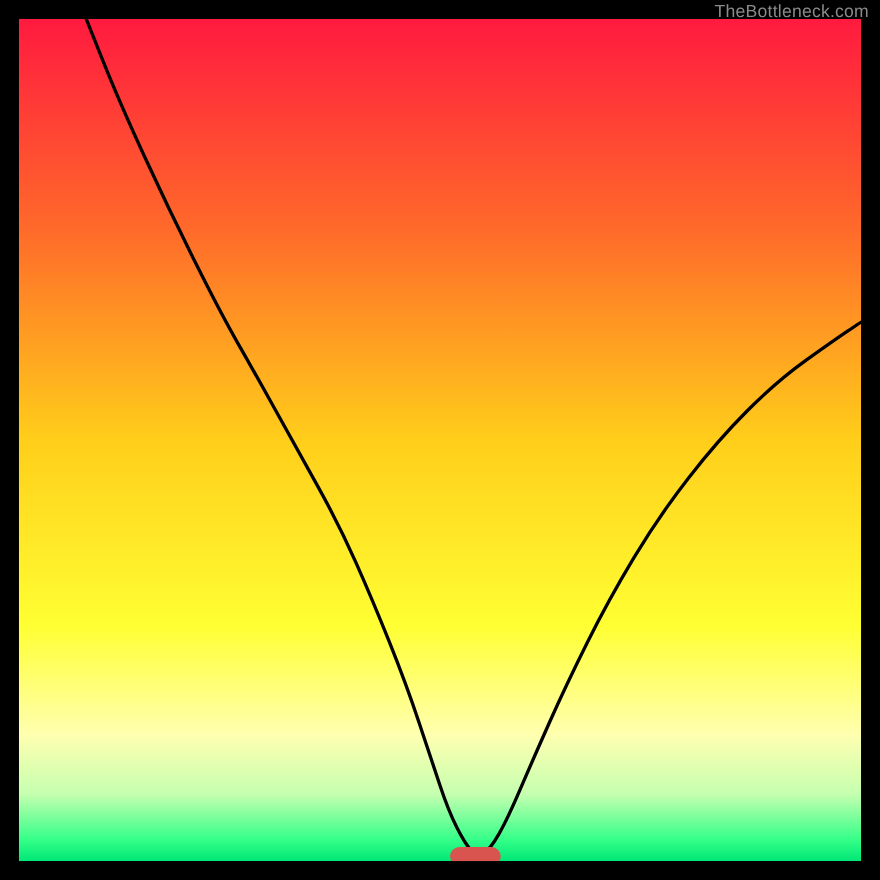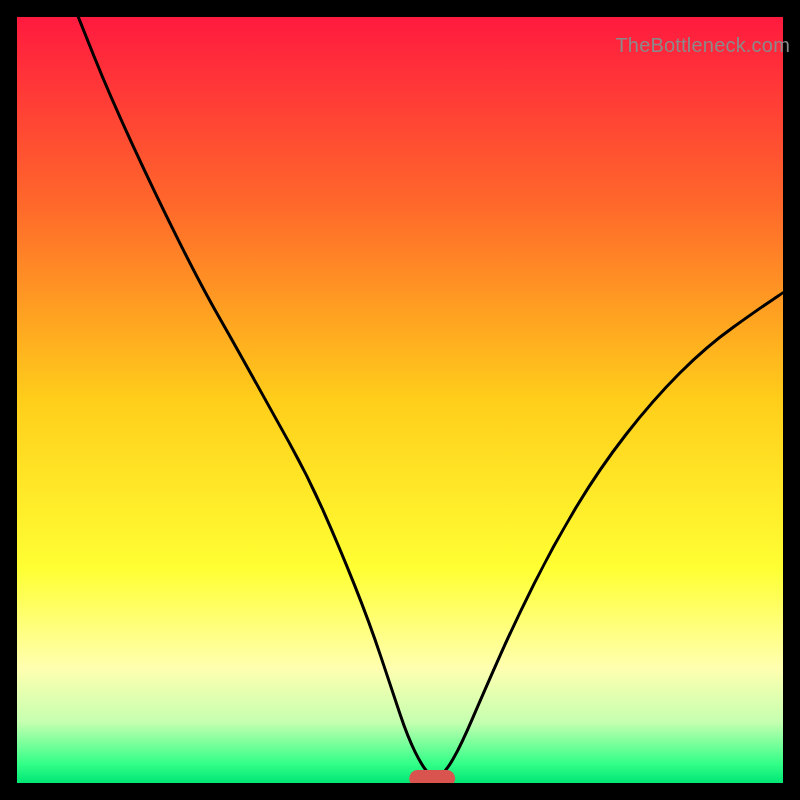--- a/index.html
+++ b/index.html
@@ -23,25 +23,24 @@
     top: 17px;
     width: 766px;
     height: 766px;
     overflow: hidden;
   }
   .watermark {
     position: absolute;
     top: 2px;
     right: 10px;
     color: #8a8a8a;
-    font-size: 20px;
+    font-size: 16px;
     font-weight: 500;
     letter-spacing: 0.2px;
     user-select: none;
-    margin-top: 32px;
   }
   svg { display: block; }
 </style>
 </head>
 <body>
 
 <div class="frame">
   <div class="plot">
     <svg id="svg-plot" viewBox="0 0 766 766" width="766" height="766">
         <defs>

